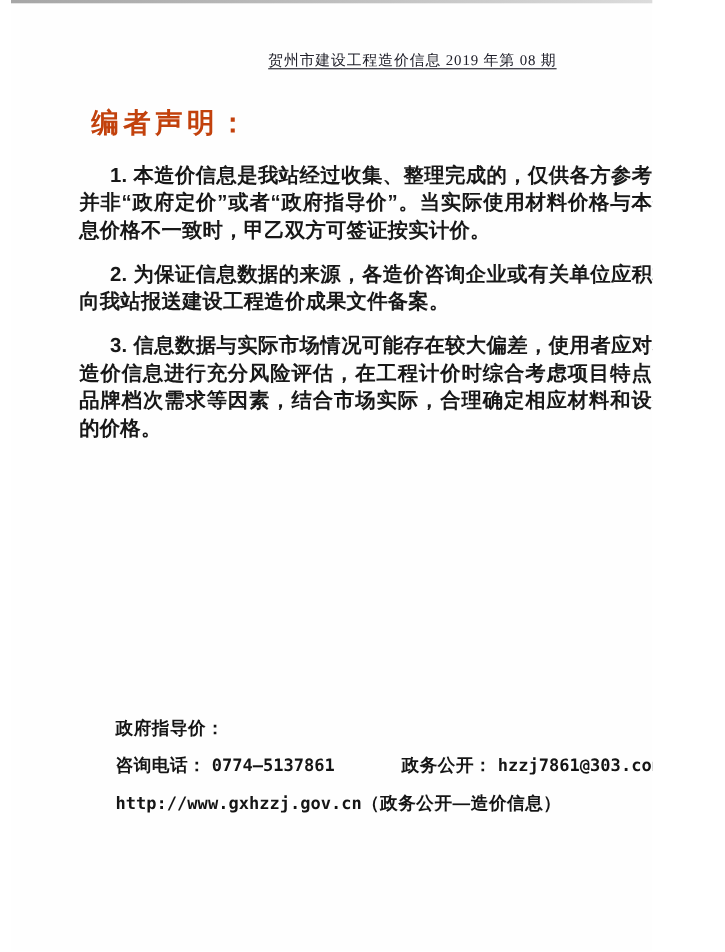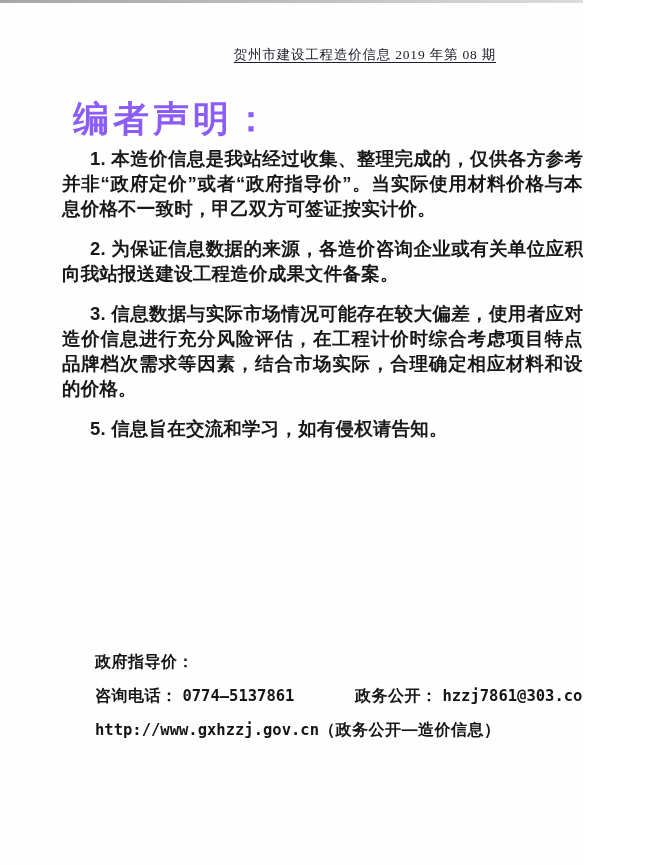--- a/index.html
+++ b/index.html
@@ -8,20 +8,21 @@
     background: #ffffff;
   }
   .page {
     position: relative;
     width: 583px;
     height: 865px;
     background: #fefefe;
     overflow: hidden;
     font-family: "Liberation Sans", sans-serif;
     color: #1a1a1a;
+    margin-left: 10px;
   }
   .scan-edge-top {
     position: absolute;
     top: 0; left: 0;
     width: 659px; height: 3px;
     background: linear-gradient(to right, #a6a6a6 0%, #bfbfbf 45%, #e3e3e3 100%);
   }
   .journal-header {
     position: absolute;
     top: 46px;
@@ -32,24 +33,24 @@
     color: #20202a;
     text-decoration: underline;
     text-underline-offset: 3px;
     white-space: nowrap;
   }
   .doc-title {
     position: absolute;
     left: 73px;
     top: 95px;
     margin: 0;
-    font-size: 36px;
+    font-size: 25px;
     font-weight: 700;
     letter-spacing: 4px;
-    color: #8b5cf6;
+    color: #c2410c;
     white-space: nowrap;
   }
   .statement {
     position: absolute;
     left: 62px;
     top: 146px;
     width: 540px;
     font-size: 18.5px;
     line-height: 25px;
     font-weight: 700;
@@ -96,21 +97,20 @@
   <div class="scan-edge-top"></div>
 
   <div class="journal-header">贺州市建设工程造价信息 2019 年第 08 期</div>
 
   <h1 class="doc-title">编者声明：</h1>
 
   <div class="statement">
     <p>1. 本造价信息是我站经过收集、整理完成的，仅供各方参考，并非“政府定价”或者“政府指导价”。当实际使用材料价格与本信息价格不一致时，甲乙双方可签证按实计价。</p>
     <p>2. 为保证信息数据的来源，各造价咨询企业或有关单位应积极向我站报送建设工程造价成果文件备案。</p>
     <p>3. 信息数据与实际市场情况可能存在较大偏差，使用者应对本造价信息进行充分风险评估，在工程计价时综合考虑项目特点、品牌档次需求等因素，结合市场实际，合理确定相应材料和设备的价格。</p>
-    <p>5. 信息旨在交流和学习，如有侵权请告知。</p>
   </div>
 
   <div class="footer">
 
     <div class="footer-row">
       <span>政府指导价：</span>
     </div>
 
 
     <div class="footer-row">

